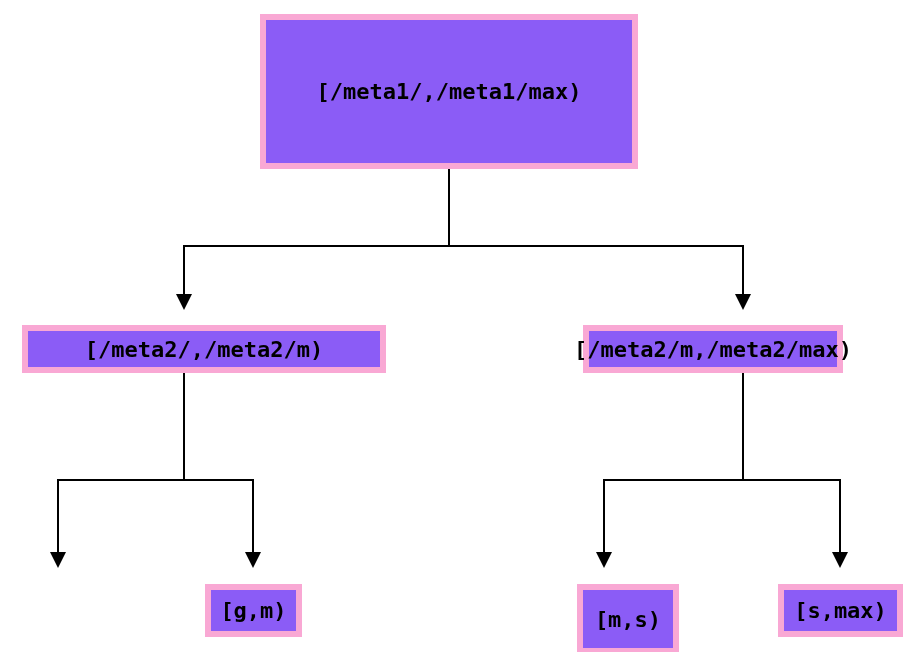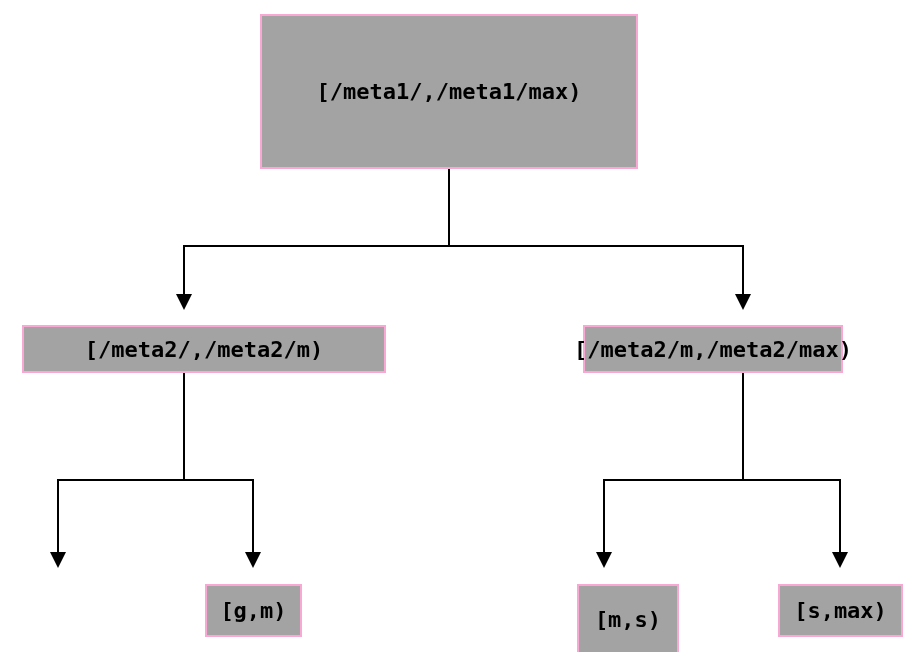--- a/index.html
+++ b/index.html
@@ -17,22 +17,22 @@
   .edges {
     position: absolute;
     left: 0;
     top: 0;
     width: 912px;
     height: 652px;
   }
   .node {
     position: absolute;
     box-sizing: border-box;
-    border: 2px solid #f9a8d4;
-    background: #a3a3a3;
+    border: 6px solid #f9a8d4;
+    background: #8b5cf6;
     color: #000000;
     display: flex;
     align-items: center;
     justify-content: center;
     font-size: 22px;
     font-weight: bold;
     white-space: nowrap;
   }
   
   #node-root      { left: 260px; top: 14px;  width: 378px; height: 155px; }

